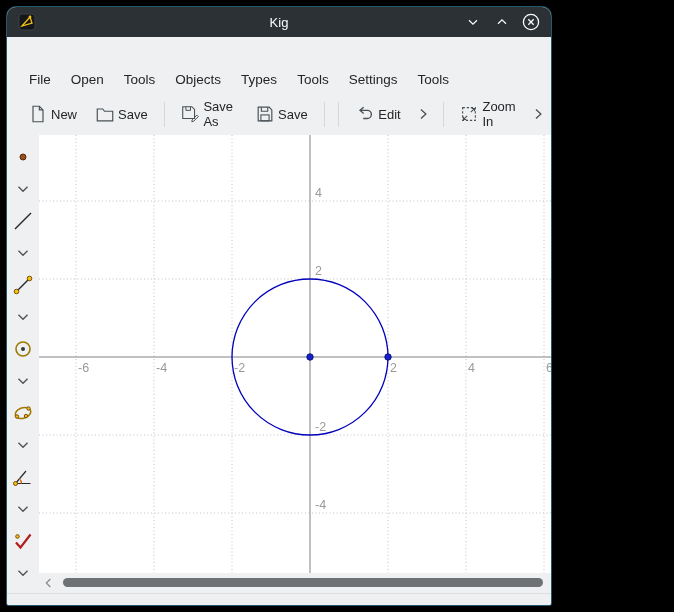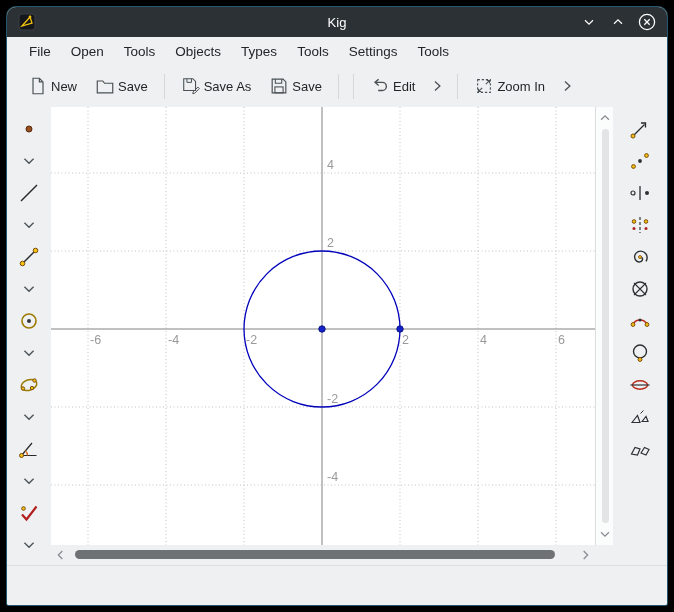--- a/index.html
+++ b/index.html
@@ -1,28 +1,28 @@
 <!DOCTYPE html>
 <html><head>
 <meta charset="utf-8">
 <style>
   * { margin:0; padding:0; box-sizing:border-box; }
   html,body { width:674px; height:612px; }
   body { background:#000; font-family:"Liberation Sans",sans-serif; position:relative; overflow:hidden; }
-  .window { position:absolute; left:7px; top:7px; width:660px; height:598px;
+  .window { position:absolute; left:7px; top:7px; width:544px; height:598px;
             background:#eff0f1; border-radius:9px 9px 2px 2px; overflow:hidden;
             display:flex; flex-direction:column; box-shadow:0 0 0 1px #23586f; }
   
   .titlebar { height:30px; background:#2c3136; display:flex; align-items:center; position:relative; flex:0 0 auto; }
   .app-icon { width:18px; height:18px; margin-left:11px; }
   .win-title { position:absolute; left:0; right:0; text-align:center; color:#fcfcfc; font-size:13px; }
   .win-controls { margin-left:auto; display:flex; align-items:center; gap:11px; padding-right:11px; z-index:2; }
   .winbtn { width:18px; height:18px; display:flex; align-items:center; justify-content:center; }
   
-  .menubar { height:28px; display:flex; align-items:center; padding-left:12px; flex:0 0 auto; }
+  .menubar { height:28px; display:flex; align-items:center; padding-left:12px; flex:0 0 auto;margin-top:28px; }
   .mi { padding:5px 10px; font-size:13.5px; color:#232629; }
   
   .toolbar { height:42px; display:flex; align-items:center; padding-left:12px; flex:0 0 auto; }
   .tb { display:flex; align-items:center; gap:3px; padding:6px 9px; font-size:13px; color:#232629; }
   .tb svg, .tbc svg { display:block; }
   .tbc { padding:6px 4px; }
   .tsep { width:1px; height:25px; background:#d5d7d8; margin:0 7px; }
   
   .main { height:458px; display:flex; flex:0 0 auto; }
   .sidecol { background:#eff0f1; display:flex; flex-direction:column; align-items:center; }

